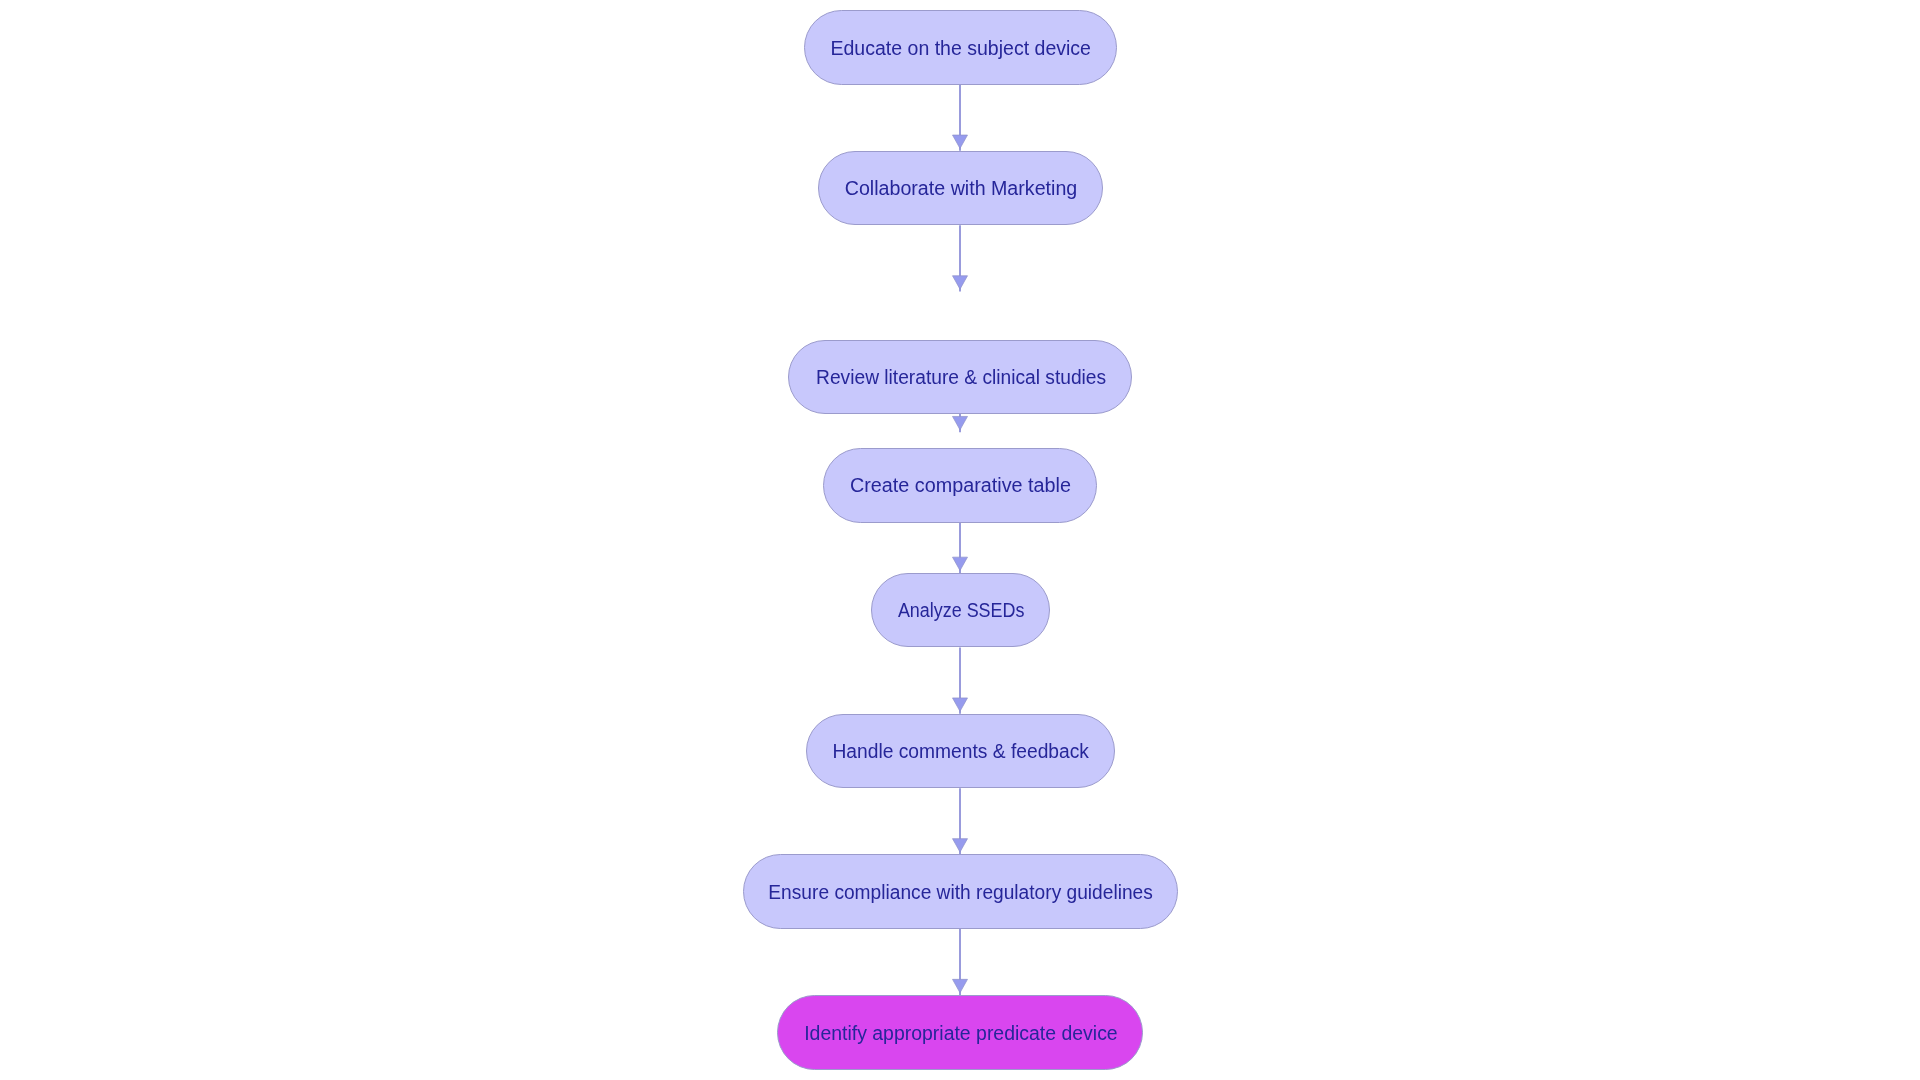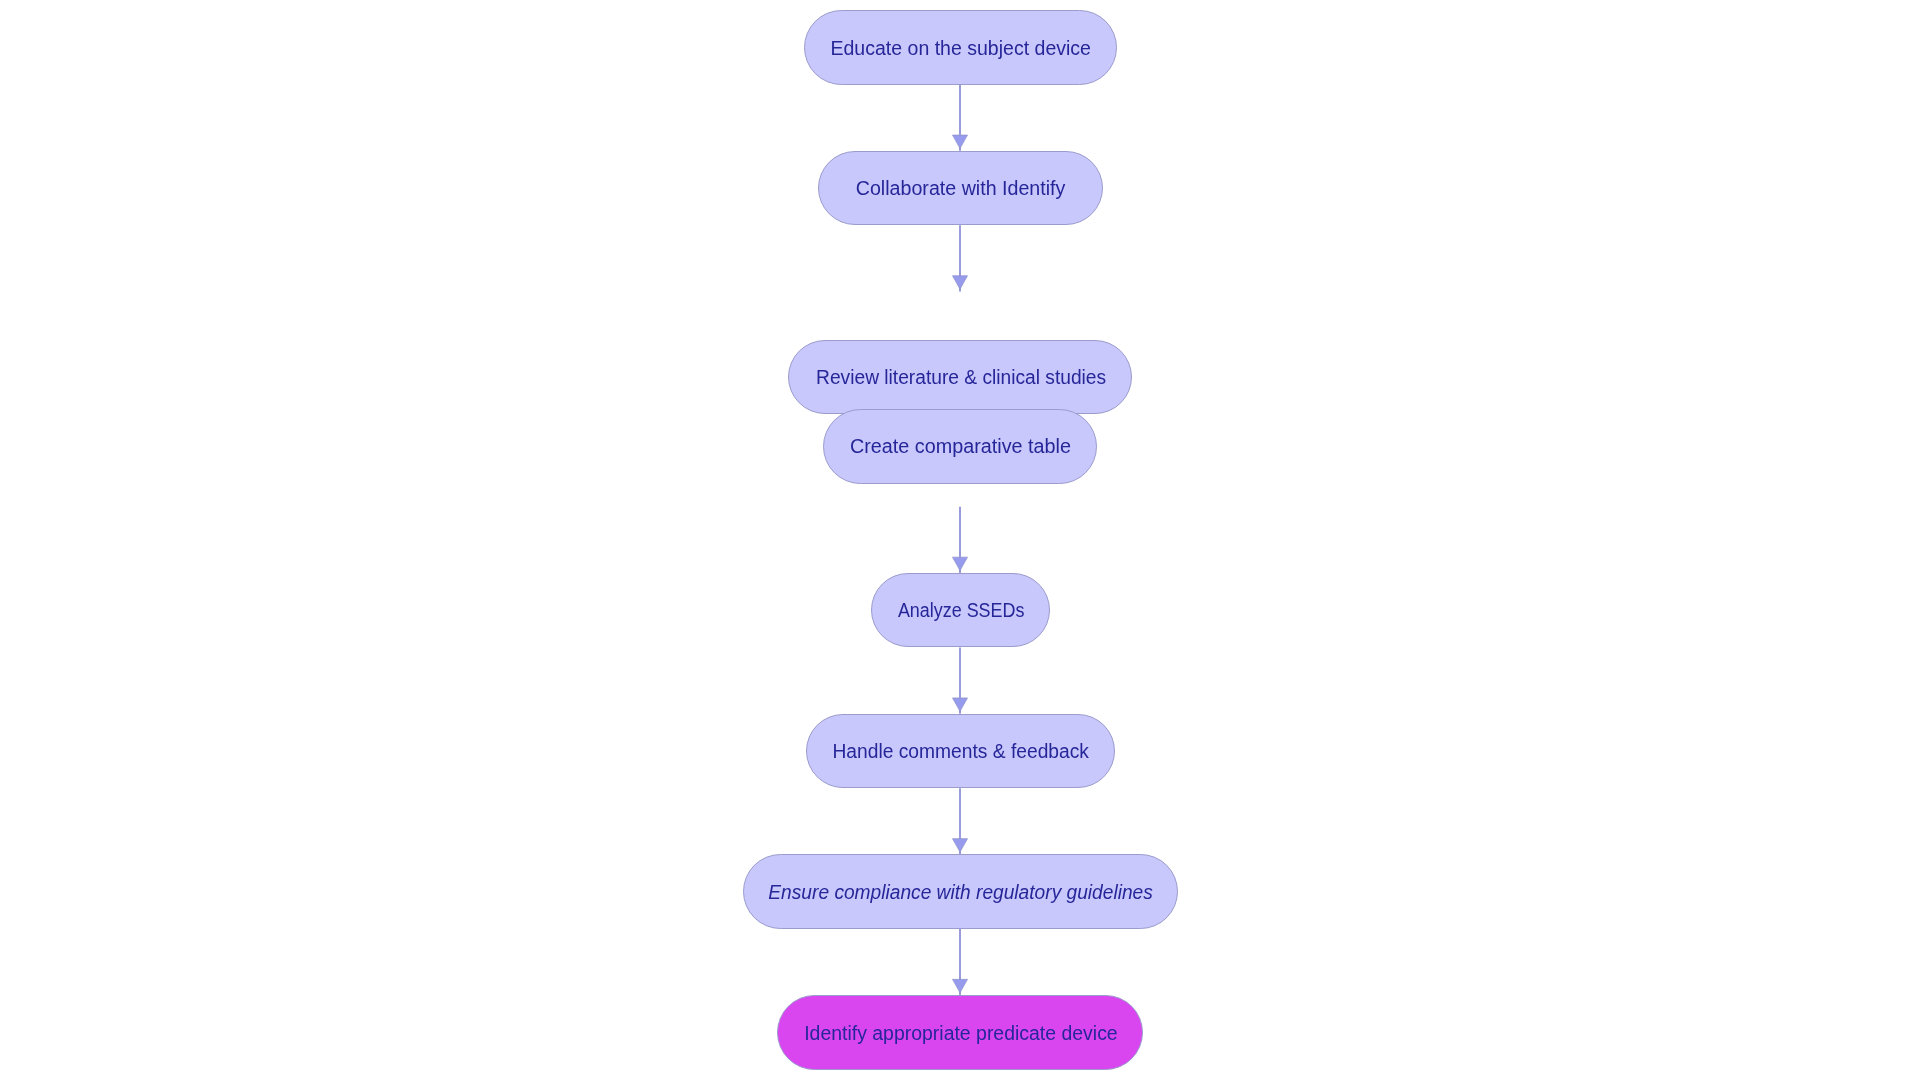--- a/index.html
+++ b/index.html
@@ -68,35 +68,35 @@
       <path class="edge-line" d="M960,928.95 L960,995.1500000000001" stroke="#999bdc"></path>
       <path class="edge-arrowhead" d="M952.5,979.3500000000001 L967.5,979.3500000000001 L960,992.7500000000001 Z" fill="#969bee" stroke="#8e90c9"></path>
     </g>
   </svg>
 
   <div id="node-layer">
     <div class="node" style="left: 803.5px; top: 10.15px; width: 313px; height: 74.5px; background: rgb(200, 200, 252); border-color: rgb(155, 155, 204);">
       <span class="node-label" style="color: rgb(38, 38, 153); transform: translateZ(0px) scaleX(0.9964);">Educate on the subject device</span>
     </div>
     <div class="node" style="left: 817.5px; top: 150.85px; width: 285px; height: 74.5px; background: rgb(200, 200, 252); border-color: rgb(155, 155, 204);">
-      <span class="node-label" style="color: rgb(38, 38, 153); transform: translateZ(0px) scaleX(1.0023);">Collaborate with Identify</span>
+      <span class="node-label" style="color: rgb(38, 38, 153); transform: translateZ(0px) scaleX(1.0023);">Collaborate with Marketing</span>
     </div>
     <div class="node" style="left: 788px; top: 291.55px; width: 344px; height: 74.5px; background: rgb(200, 200, 252); border-color: rgb(155, 155, 204); margin-top: 48px;">
       <span class="node-label" style="color: rgb(38, 38, 153); transform: translateZ(0px) scaleX(0.9791);">Review literature &amp; clinical studies</span>
     </div>
-    <div class="node" style="left: 823px; top: 409px; width: 274px; height: 74.5px; background: rgb(200, 200, 252); border-color: rgb(155, 155, 204);">
+    <div class="node" style="left: 823px; top: 448px; width: 274px; height: 74.5px; background: rgb(200, 200, 252); border-color: rgb(155, 155, 204);">
       <span class="node-label" style="color: rgb(38, 38, 153); transform: translateZ(0px) scaleX(1.0095);">Create comparative table</span>
     </div>
     <div class="node" style="left: 870.5px; top: 572.95px; width: 179px; height: 74.5px; background: rgb(200, 200, 252); border-color: rgb(155, 155, 204);">
       <span class="node-label" style="color: rgb(38, 38, 153); transform: translateZ(0px) scaleX(0.9146);">Analyze SSEDs</span>
     </div>
     <div class="node" style="left: 805.5px; top: 713.75px; width: 309px; height: 74.5px; background: rgb(200, 200, 252); border-color: rgb(155, 155, 204);">
       <span class="node-label" style="color: rgb(38, 38, 153); transform: translateZ(0px) scaleX(0.9813);">Handle comments &amp; feedback</span>
     </div>
-    <div class="node" style="left: 742.5px; top: 854.45px; width: 435px; height: 74.5px; background: rgb(200, 200, 252); border-color: rgb(155, 155, 204); font-style: italic;">
+    <div class="node" style="left: 742.5px; top: 854.45px; width: 435px; height: 74.5px; background: rgb(200, 200, 252); border-color: rgb(155, 155, 204);">
       <span class="node-label" style="color: rgb(38, 38, 153); transform: translateZ(0px) scaleX(0.9779);">Ensure compliance with regulatory guidelines</span>
     </div>
     <div class="node" style="left: 777px; top: 995.15px; width: 366px; height: 74.5px; background: #d946ef; border-color: rgb(155, 155, 204);">
       <span class="node-label" style="color: rgb(38, 38, 153); transform: translateZ(0px) scaleX(0.9925);">Identify appropriate predicate device</span>
     </div>
   </div>
 
 </div>
 
 </body></html>

